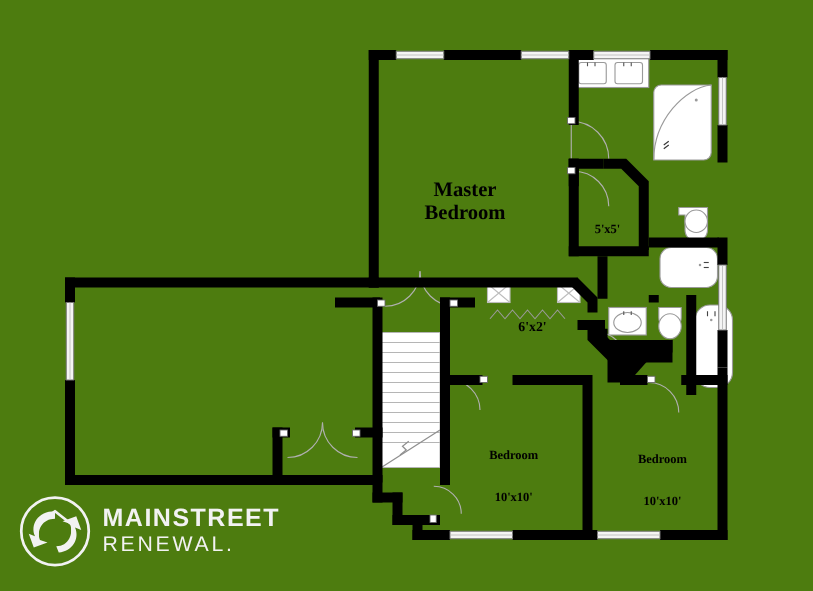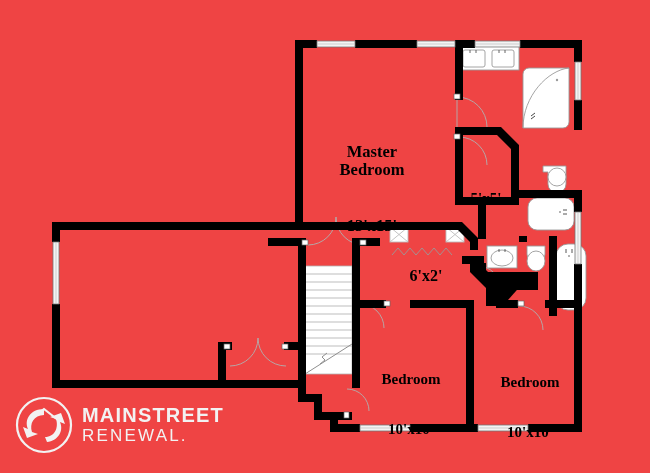--- a/index.html
+++ b/index.html
@@ -4,21 +4,21 @@
 <style>
   html, body {
     margin: 0;
     padding: 0;
     background: #ffffff;
   }
   #floorplan-page {
     position: relative;
     width: 650px;
     height: 473px;
-    background: #ef4444;
+    background: #4d7c0f;
     overflow: hidden;
     font-family: "Liberation Serif", serif;
   }
   #plan-svg {
     position: absolute;
     left: 0;
     top: 0;
     width: 650px;
     height: 473px;
   }
@@ -26,22 +26,22 @@
     position: absolute;
     text-align: center;
     font-family: "Liberation Serif", serif;
     font-weight: bold;
     color: #000000;
     line-height: 1.12;
     white-space: pre;
     pointer-events: none;
   }
   .rl-big { font-size: 16.5px; }
-  .rl-mid { font-size: 15px; }
-  .rl-small { font-size: 16px; text-align: center; }
+  .rl-mid { font-size: 10px; }
+  .rl-small { font-size: 11px; text-align: center; }
   .watermark {
     position: absolute;
     left: 14px;
     top: 396px;
     width: 200px;
     height: 62px;
     opacity: 1;
   }
   .wm-text {
     position: absolute;
@@ -293,21 +293,20 @@
       <rect x="384" y="301" width="6" height="5"></rect>
       <rect x="518" y="301" width="6" height="5"></rect>
       <rect x="344" y="412" width="5" height="6"></rect>
     </g>
 
   </svg>
 
   <div class="room-label rl-big" style="left:302px; top:106px; width:140px;">
     <div>Master
 Bedroom</div>
-    <div>13'x15'</div>
   </div>
 
   <div class="room-label rl-big" style="left:102px; top:266px; width:140px;">
   </div>
 
   <div class="room-label rl-mid" style="left:351px; top:337px; width:120px;">
     <div>Bedroom</div>
     <div>10'x10'</div>
   </div>
 

